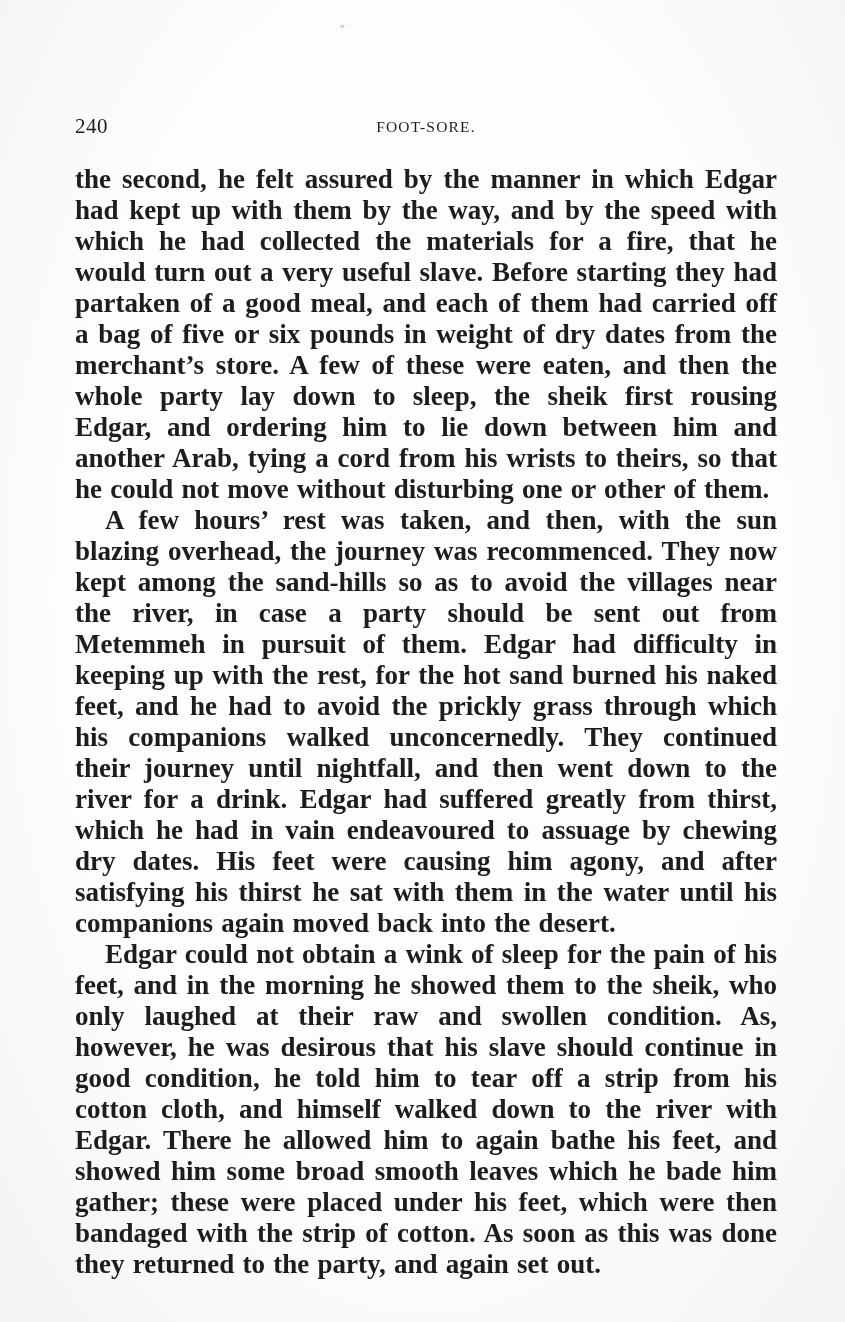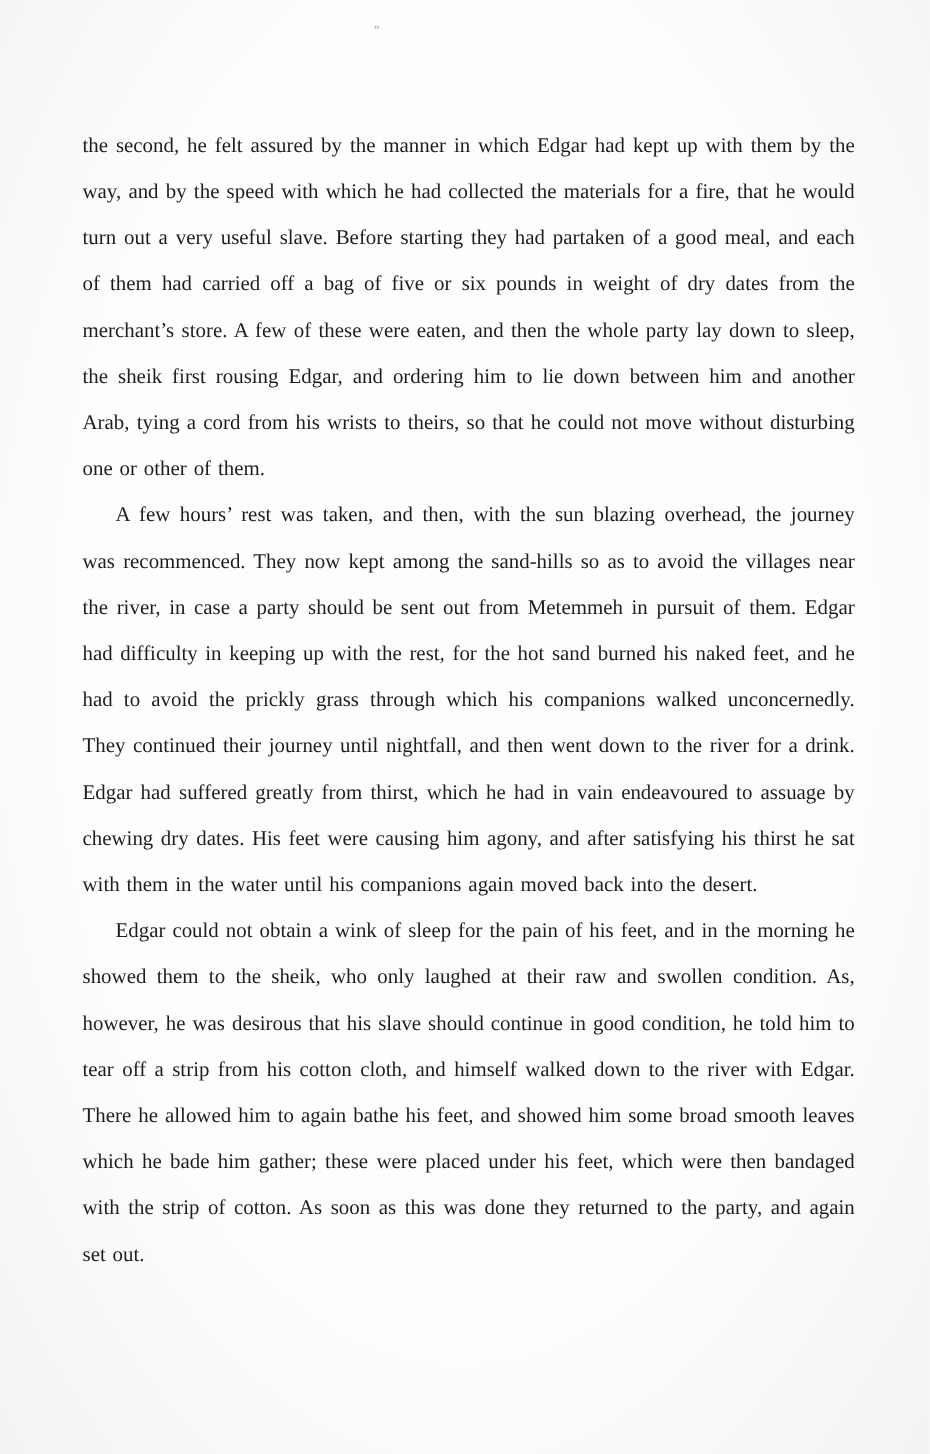--- a/index.html
+++ b/index.html
@@ -47,39 +47,44 @@
       position: absolute;
       left: 0;
       right: 0;
       top: 6px;
       text-align: center;
       font-size: 15.5px;
       letter-spacing: 1.2px;
       font-weight: normal;
     }
     .body-text {
-      font-size: 19px;
-      line-height: 42px;
+      font-size: 27px;
+      line-height: 31px;
       text-align: justify;
       word-spacing: 1.5px;
+      font-weight: bold;
     }
     .body-text p {
       margin: 0;
     }
     .body-text p.indent {
       text-indent: 30px;
     }
   </style>
 </head>
 <body>
 
 <span class="scan-artifact">”</span>
 
 <div class="sheet">
 
+  <div class="header-row">
+    <span class="page-number">240</span>
+    <span class="running-title">FOOT-SORE.</span>
+  </div>
 
   <div class="body-text">
     <p>the second, he felt assured by the manner in which Edgar had kept up with them by the way, and by the speed with which he had collected the materials for a fire, that he would turn out a very useful slave.  Before starting they had partaken of a good meal, and each of them had carried off a bag of five or six pounds in weight of dry dates from the merchant’s store.  A few of these were eaten, and then the whole party lay down to sleep, the sheik first rousing Edgar, and ordering him to lie down between him and another Arab, tying a cord from his wrists to theirs, so that he could not move without disturbing one or other of them.</p>
     <p class="indent">A few hours’ rest was taken, and then, with the sun blazing overhead, the journey was recommenced.  They now kept among the sand-hills so as to avoid the villages near the river, in case a party should be sent out from Metemmeh in pursuit of them.  Edgar had difficulty in keeping up with the rest, for the hot sand burned his naked feet, and he had to avoid the prickly grass through which his companions walked unconcernedly.  They continued their journey until nightfall, and then went down to the river for a drink.  Edgar had suffered greatly from thirst, which he had in vain endeavoured to assuage by chewing dry dates.  His feet were causing him agony, and after satisfying his thirst he sat with them in the water until his companions again moved back into the desert.</p>
     <p class="indent">Edgar could not obtain a wink of sleep for the pain of his feet, and in the morning he showed them to the sheik, who only laughed at their raw and swollen condition.  As, however, he was desirous that his slave should continue in good condition, he told him to tear off a strip from his cotton cloth, and himself walked down to the river with Edgar.  There he allowed him to again bathe his feet, and showed him some broad smooth leaves which he bade him gather; these were placed under his feet, which were then bandaged with the strip of cotton.  As soon as this was done they returned to the party, and again set out.</p>
   </div>
 
 </div>
 
 </body></html>

